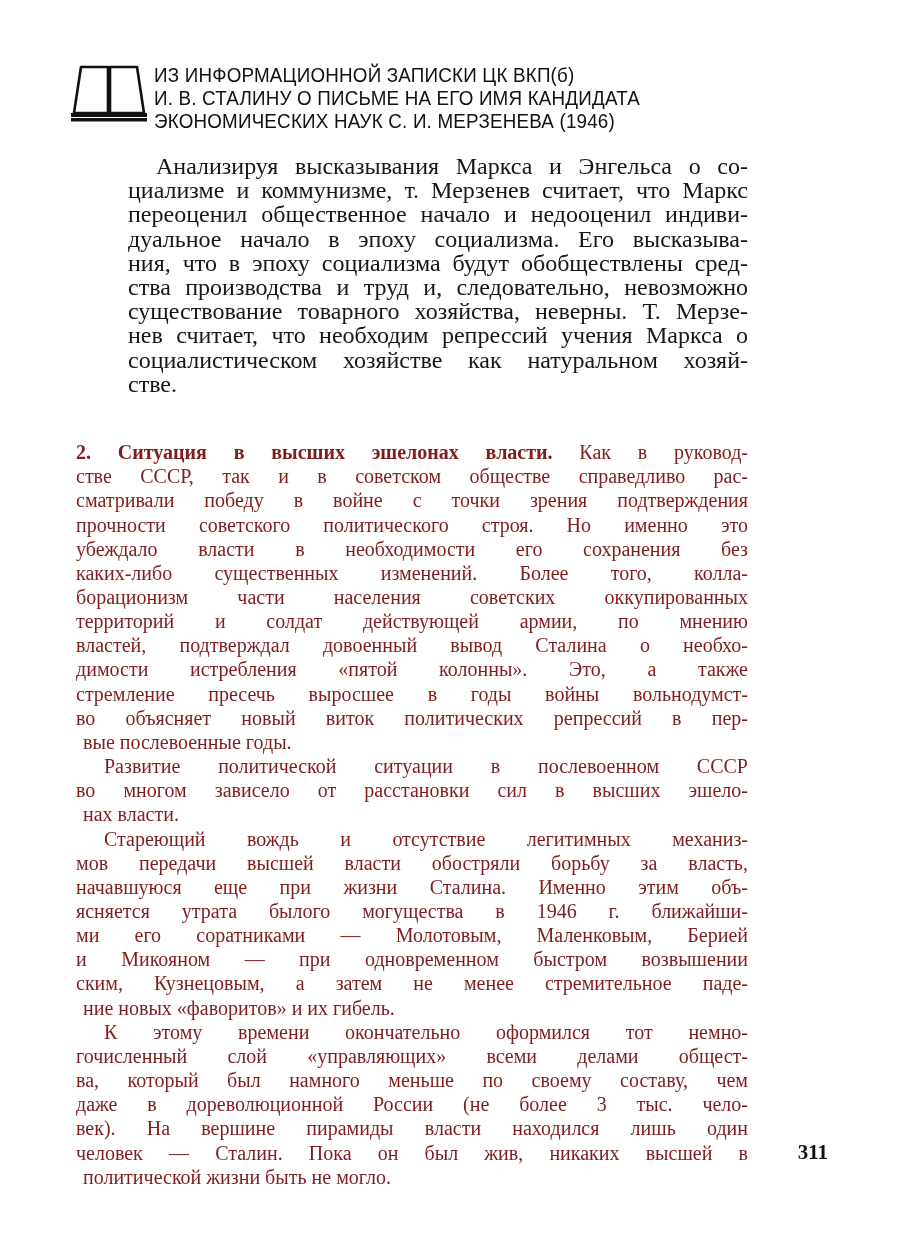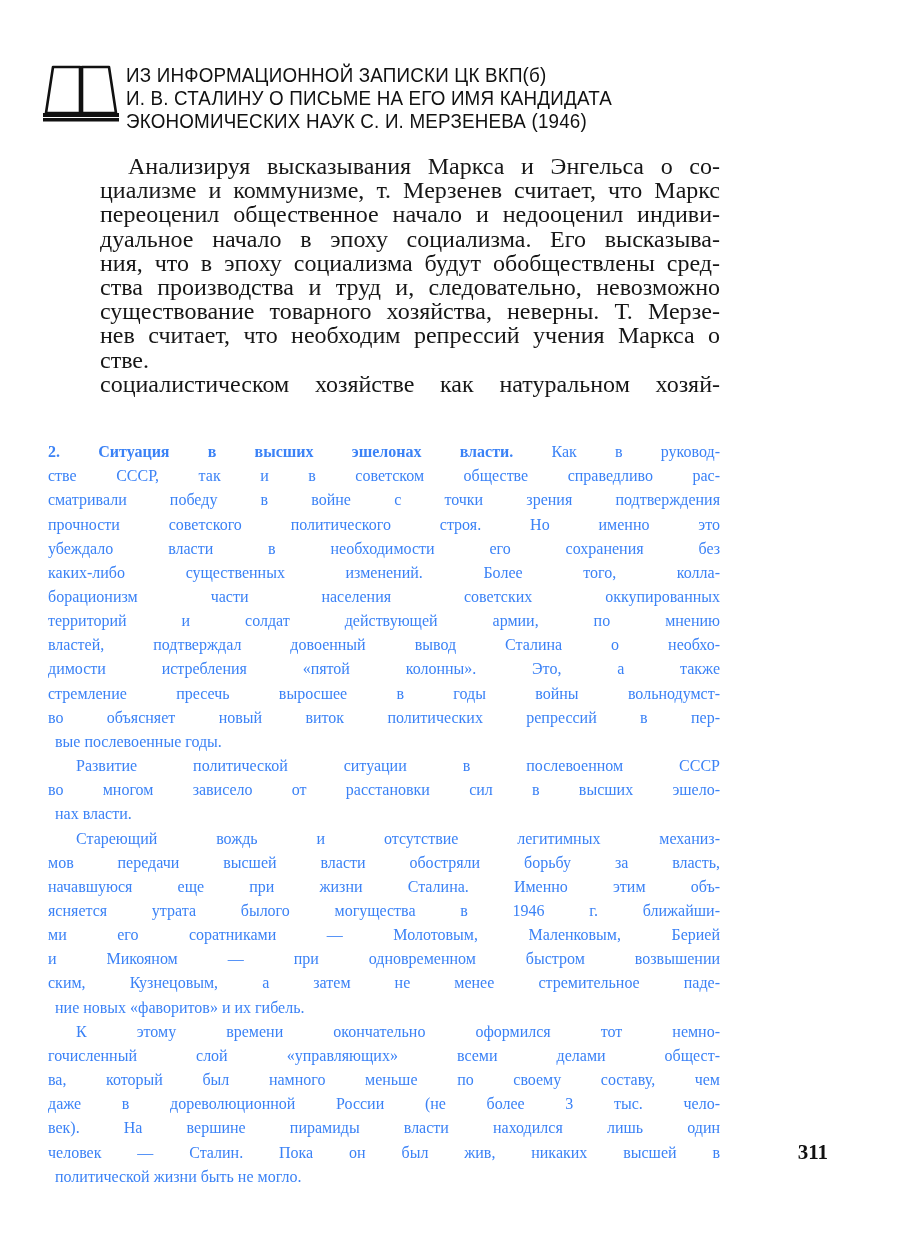--- a/index.html
+++ b/index.html
@@ -9,21 +9,21 @@
     }
     body {
       width: 902px;
       height: 1243px;
       position: relative;
       overflow: hidden;
       color: #141414;
     }
     .page {
       position: absolute;
-      left: 48px;
+      left: 76px;
       top: 60px;
       width: 672px;
     }
     .doc-header {
       position: relative;
       height: 78px;
     }
     .book-icon {
       position: absolute;
       left: -5px;
@@ -60,23 +60,23 @@
       text-align: justify;
       text-align-last: justify;
       white-space: nowrap;
     }
     .quote .ln.last { text-align-last: left; }
     .quote .ln.indent { padding-left: 28px; }
     .body-text {
       margin-top: 44px;
       width: 672px;
       font-family: "Liberation Serif", serif;
-      font-size: 16px;
+      font-size: 20px;
       line-height: 24.15px;
-      color: #3b82f6;
+      color: #7f1d1d;
     }
     .para { margin: 0; }
     .body-text .ln {
       display: block;
       text-align: justify;
       text-align-last: justify;
       white-space: nowrap;
     }
     .body-text .ln.last { text-align-last: left; margin-left: 7px; }
     .body-text .ln.indent { padding-left: 28px; }
@@ -115,22 +115,22 @@
 
   <div class="quote">
     <span class="ln indent">Анализируя высказывания Маркса и Энгельса о со-</span>
     <span class="ln">циализме и коммунизме, т. Мерзенев считает, что Маркс</span>
     <span class="ln">переоценил общественное начало и недооценил индиви-</span>
     <span class="ln">дуальное начало в эпоху социализма. Его высказыва-</span>
     <span class="ln">ния, что в эпоху социализма будут обобществлены сред-</span>
     <span class="ln">ства производства и труд и, следовательно, невозможно</span>
     <span class="ln">существование товарного хозяйства, неверны. Т. Мерзе-</span>
     <span class="ln">нев считает, что необходим репрессий учения Маркса о</span>
+    <span class="ln">социалистическом хозяйстве как натуральном хозяй-</span>
     <span class="ln last">стве.</span>
-    <span class="ln">социалистическом хозяйстве как натуральном хозяй-</span>
   </div>
 
   <div class="body-text">
     <div class="para">
       <span class="ln"><span class="bold">2. Ситуация в высших эшелонах власти.</span><span> Как в руковод-</span></span>
       <span class="ln">стве СССР, так и в советском обществе справедливо рас-</span>
       <span class="ln">сматривали победу в войне с точки зрения подтверждения</span>
       <span class="ln">прочности советского политического строя. Но именно это</span>
       <span class="ln">убеждало власти в необходимости его сохранения без</span>
       <span class="ln">каких-либо существенных изменений. Более того, колла-</span>

